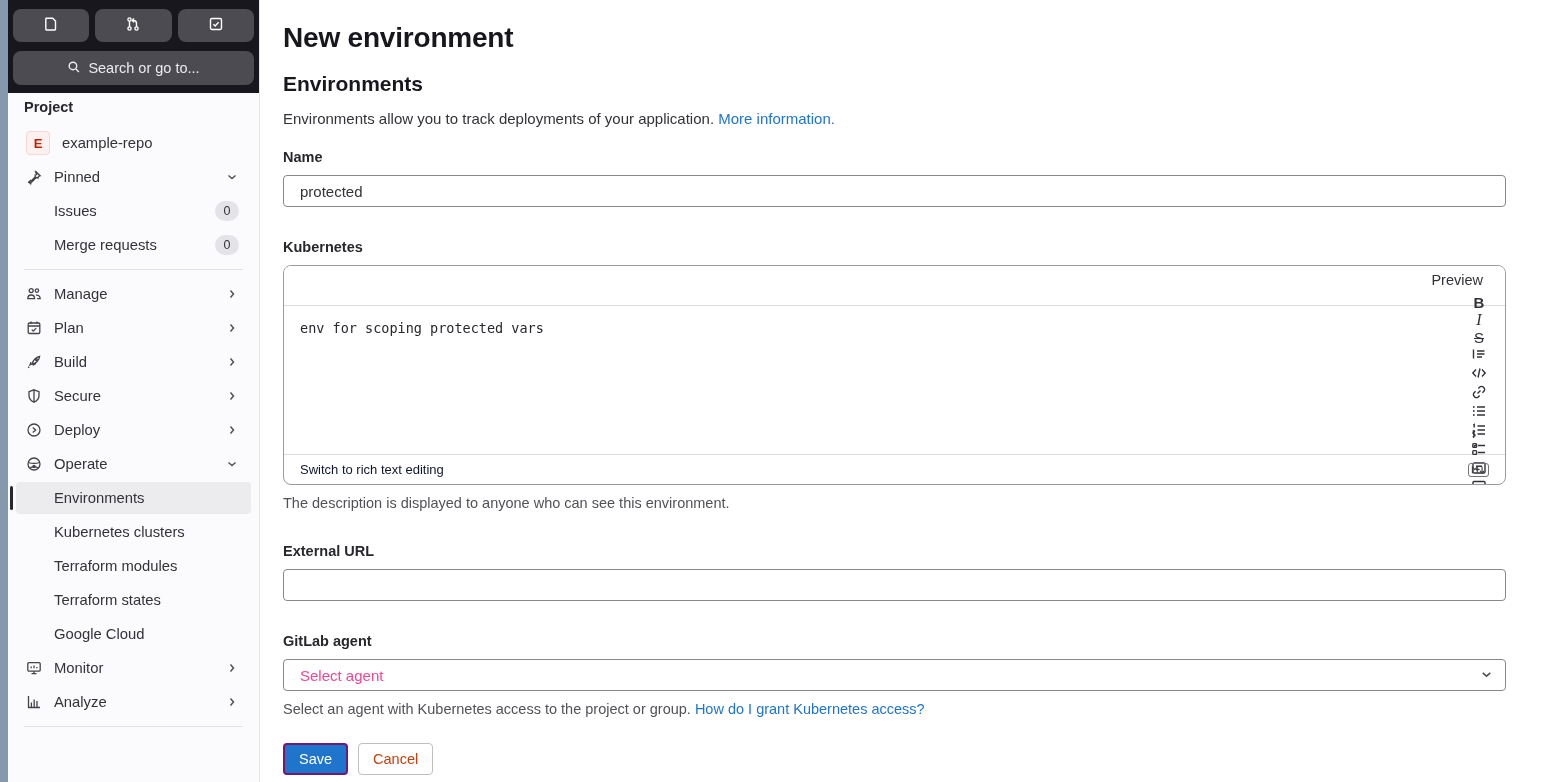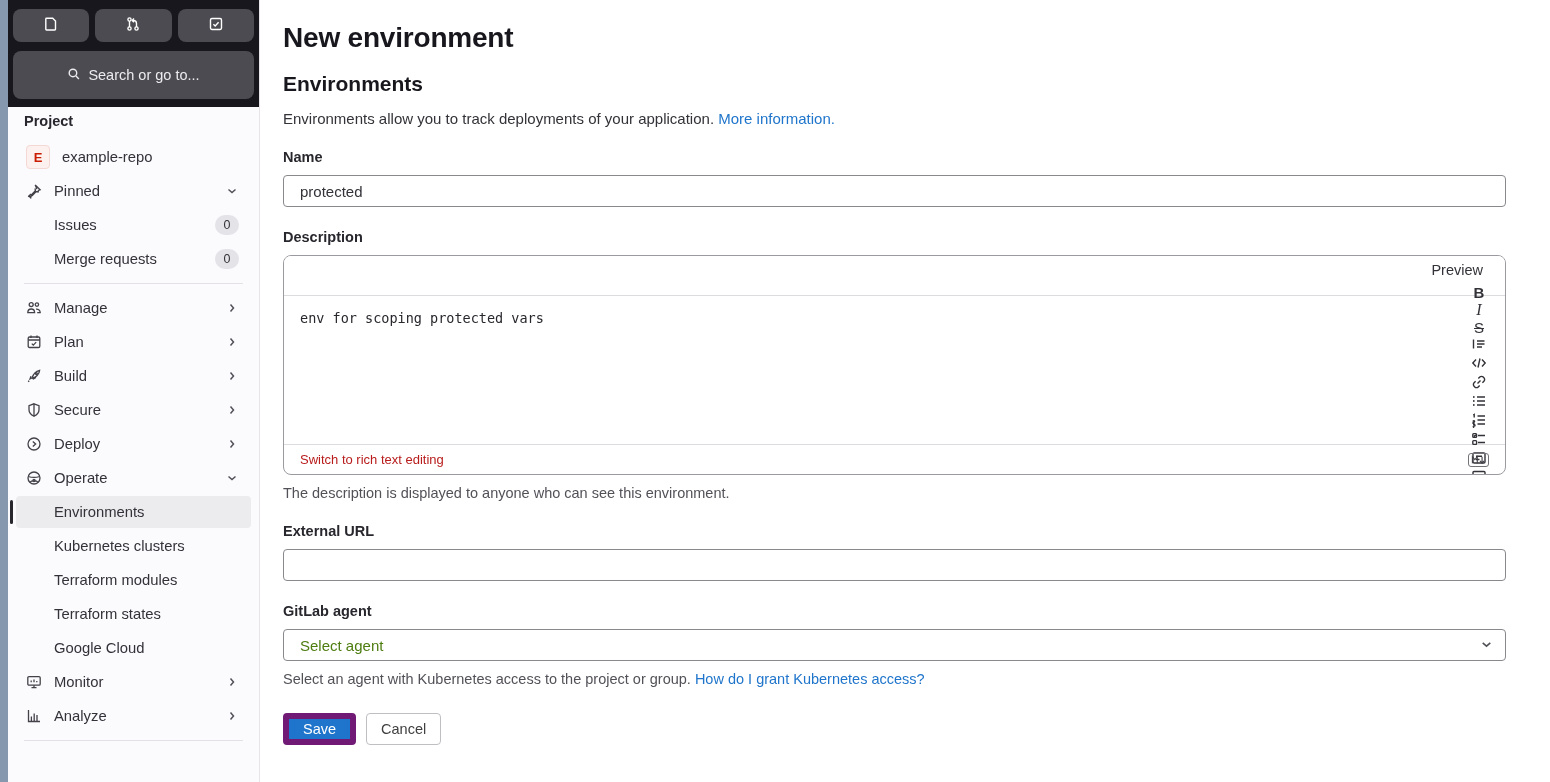--- a/index.html
+++ b/index.html
@@ -17,21 +17,21 @@
   .side-col { width:252px; flex:0 0 252px; display:flex; flex-direction:column; border-right:1px solid #e7e5ea; }
 
   .topbar { background:#18171d; padding:9px 5px 8px 5px; }
   .topbar-btns { display:flex; gap:6px; }
   .topbar-btn {
     flex:1; height:33px; background:#4c4b51; border:none; border-radius:8px;
     display:flex; align-items:center; justify-content:center; cursor:pointer;
   }
   .topbar-btn svg { stroke:#fff; }
   .searchbar {
-    margin-top:9px; height:48px; background:#4c4b51; border-radius:8px;
+    margin-top:9px; height:34px; background:#4c4b51; border-radius:8px;
     display:flex; align-items:center; justify-content:center; gap:7px;
     color:#ececef; font-size:14.5px; cursor:pointer;
   }
   .searchbar svg { stroke:#ececef; }
 
   .sidebar { background:#fbfafd; flex:1; overflow:hidden; }
   .side-section-label { font-weight:700; font-size:14.5px; color:#28272d; padding:6px 16px 10px 16px; }
 
   .srow {
     position:relative; display:flex; align-items:center; gap:12px;
@@ -67,21 +67,21 @@
   h2.section-heading { font-size:21px; font-weight:700; color:#18171d; margin:0 0 14px 0; }
   .intro { font-size:15px; color:#333238; margin-bottom:22px; }
   a.link { color:#1f75cb; text-decoration:none; cursor:pointer; }
 
   .field-label { font-weight:700; font-size:14.5px; color:#28272d; margin-bottom:10px; }
   .text-input {
     width:100%; height:32px; border:1px solid #89888d; border-radius:4px;
     padding:0 16px; font-size:15px; color:#333238; background:#fff; outline:none;
     font-family:"Liberation Sans","DejaVu Sans",sans-serif;
   }
-  .field { margin-bottom:22px; }
+  .field { margin-bottom:32px; }
 
   .editor { border:1px solid #9b9aa0; border-radius:8px; overflow:hidden; }
   .ed-toolbar {
     display:flex; align-items:flex-end; height:40px; padding:0 12px;
     border-bottom:1px solid #dcdcde; background:#fff;flex-direction:column;
   }
   .ed-tab { font-size:14.5px; color:#333238; background:none; border:none; padding:6px 10px; cursor:pointer; font-family:inherit; }
   .tsep { width:1px; height:20px; background:#dcdcde; margin:0 6px; }
   .tbtn {
     width:28px; height:28px; border:none; background:none; border-radius:4px;
@@ -93,35 +93,35 @@
   .tbtn .s { text-decoration:line-through; font-size:15px; }
   .ed-body {
     display:block; width:100%; height:148px; border:none; outline:none; resize:none;
     padding:14px 16px; font-family:"DejaVu Sans Mono","Liberation Mono",monospace;
     font-size:13.5px; color:#28272d; background:#fff;
   }
   .ed-footer {
     display:flex; align-items:center; justify-content:space-between;
     height:30px; padding:0 16px; border-top:1px solid #dcdcde;
   }
-  .switch-link { font-size:13px; color:#b91c1c; background:none; border:none; cursor:pointer; font-family:inherit; }
+  .switch-link { font-size:13px; color:#0f172a; background:none; border:none; cursor:pointer; font-family:inherit; }
   .md-box { border:1px solid #737278; border-radius:3px; padding:1px 2px; display:flex; align-items:center; }
   .helper { font-size:14.5px; color:#535158; margin-top:10px; }
 
   .select-box {
     width:100%; height:32px; border:1px solid #89888d; border-radius:4px;
     display:flex; align-items:center; justify-content:space-between;
-    padding:0 12px 0 16px; background:#fff; cursor:pointer; font-size:15px; color:#4d7c0f;
+    padding:0 12px 0 16px; background:#fff; cursor:pointer; font-size:15px; color:#ec4899;
   }
   .select-box svg { stroke:#535158; }
 
   .actions { display:flex; gap:10px; margin-top:26px; }
   .btn { height:32px; border-radius:4px; font-size:14.5px; padding:0 14px; cursor:pointer; font-family:inherit; }
-  .btn-primary { background:#1f75cb; border:6px solid #701a75; color:#fff; font-weight:400; }
-  .btn-default { background:#fff; border:1px solid #bfbfc3; color:#404040; }
+  .btn-primary { background:#1f75cb; border:2px solid #701a75; color:#fff; font-weight:400; }
+  .btn-default { background:#fff; border:1px solid #bfbfc3; color:#c2410c; }
 </style>
 </head>
 <body>
 
 <div class="app">
   <div class="edge-strip"></div>
 
   <div class="side-col">
     <div class="topbar">
       <div class="topbar-btns">
@@ -347,21 +347,21 @@
     <h2 class="section-heading">Environments</h2>
     <p class="intro"><span>Environments allow you to track deployments of your application.</span>
       <a class="link">More information.</a></p>
 
     <div class="field">
       <div class="field-label">Name</div>
       <input class="text-input" type="text" value="protected" style="">
     </div>
 
     <div class="field">
-      <div class="field-label">Description</div>
+      <div class="field-label">Kubernetes</div>
       <div class="editor">
         <div class="ed-toolbar">
           <button class="ed-tab">Preview</button>
           <span class="tsep"></span>
           <button class="tbtn">
               <span class="b">B</span>
             </button>
           <button class="tbtn">
               <span class="i">I</span>
             </button>

